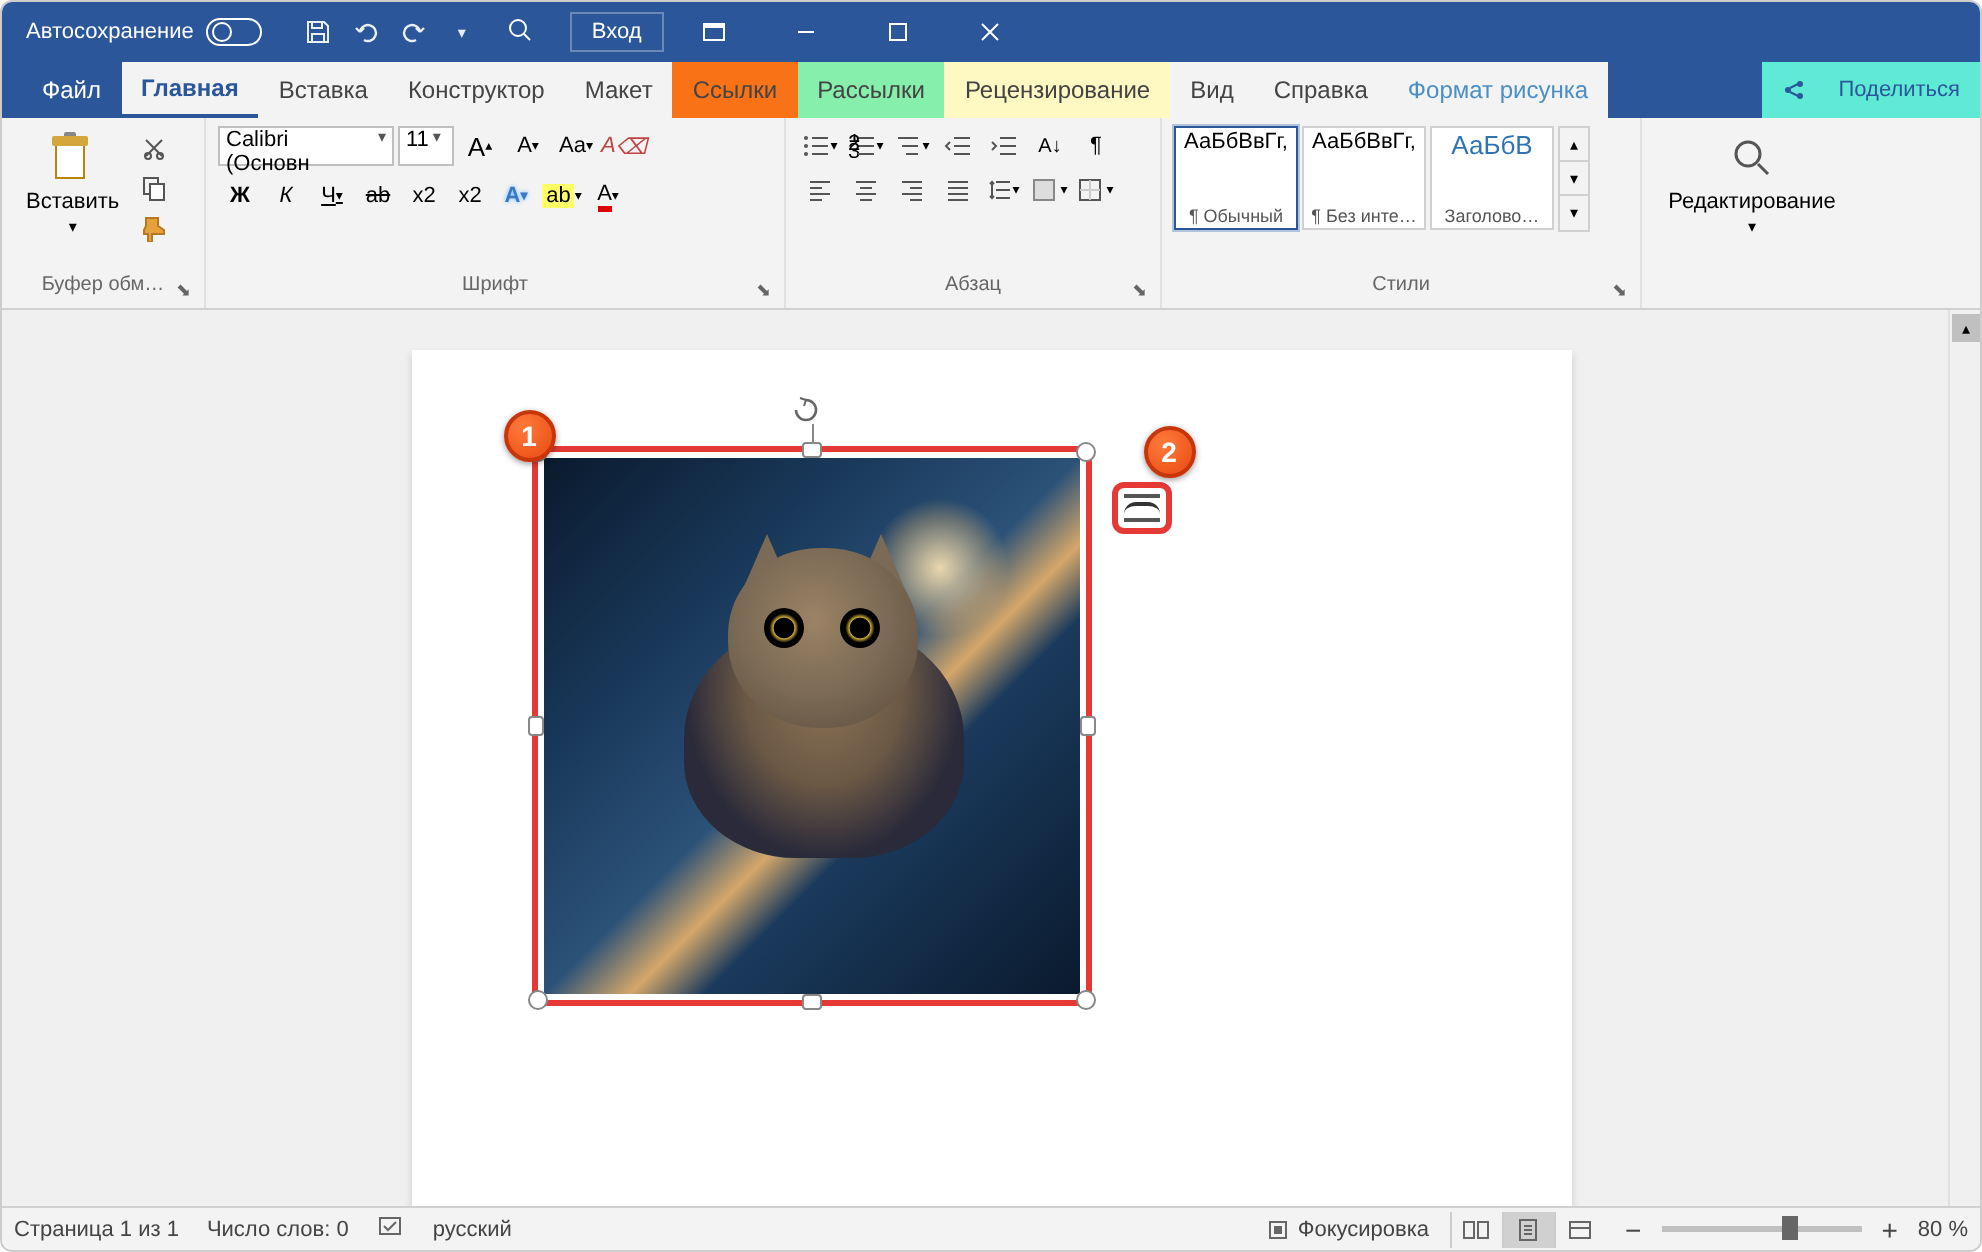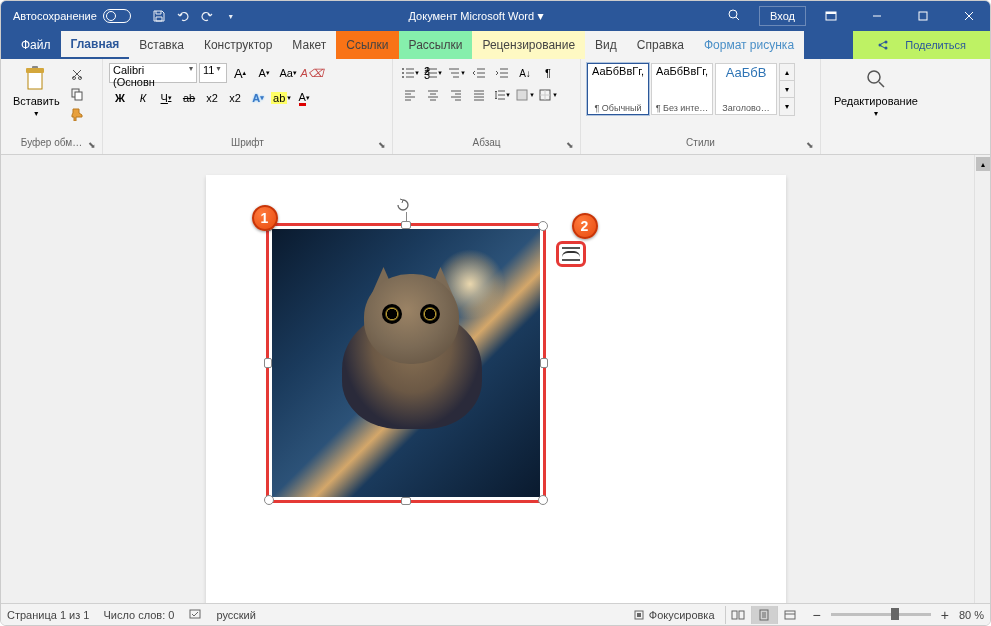--- a/index.html
+++ b/index.html
@@ -17,21 +17,21 @@
 .title-right { display: flex; align-items: center; gap: 4px; }
 .search-hdr { padding: 0 14px; }
 .login-btn { background: #2b579a; border: 1px solid rgba(255,255,255,0.3); padding: 3px 10px; font-size: 11px; color: #fff; }
 .win-btn { width: 42px; height: 30px; display: flex; align-items: center; justify-content: center; }
 
 
 .tabs-row { height: 28px; background: #2b579a; display: flex; color: #fff; padding-left: 10px; align-items: stretch; }
 .tab { padding: 6px 10px; cursor: pointer; font-size: 12px; display: flex; align-items: center; }
 .tab.active { background: #f3f3f3; color: #2b579a; }
 .tab.contextual { color: #4a8fc7; background: #f3f3f3; }
-.share-btn { margin-left: auto; background: #bef264; color: #2b579a; padding: 4px 24px; display: flex; align-items: center; gap: 16px; }
+.share-btn { margin-left: auto; background: #5eead4; color: #2b579a; padding: 4px 10px; display: flex; align-items: center; gap: 16px; }
 
 
 .ribbon { height: 96px; background: #f3f3f3; border-bottom: 1px solid #d0d0d0; display: flex; }
 .ribbon-group { border-right: 1px solid #e1e1e1; padding: 4px 6px; display: flex; flex-direction: column; justify-content: space-between; position: relative; }
 .group-label { text-align: center; font-size: 10px; color: #666; padding-bottom: 2px; }
 .group-content { flex: 1; display: flex; align-items: flex-start; gap: 2px; }
 .big-btn { display: flex; flex-direction: column; align-items: center; padding: 2px 6px; gap: 2px; }
 .big-btn-icon { width: 28px; height: 28px; display: flex; align-items: center; justify-content: center; }
 .side-col { display: flex; flex-direction: column; gap: 2px; padding-top: 2px; }
 .small-btn { width: 18px; height: 18px; display: flex; align-items: center; justify-content: center; }
@@ -125,21 +125,20 @@
           </svg>
       </span>
       <span class="qat-icon">
         <svg width="14" height="14" viewBox="0 0 14 14">
             <path d="M10 7 A4 4 0 1 0 8 11 M10 7l2-2 M10 7l-2-2" fill="none" stroke="#fff" stroke-width="1.2"></path>
           </svg>
       </span>
       <span class="qat-icon" style="font-size:8px;">▾</span>
     </div>
   </div>
-  <div class="title-center"><span>Документ Microsoft Word</span> ▾</div>
   <div class="title-right">
     <span class="search-hdr">
       <svg width="14" height="14" viewBox="0 0 14 14">
           <circle cx="6" cy="6" r="4" fill="none" stroke="#fff"></circle>
           <path d="M9 9l3 3" stroke="#fff"></path>
         </svg>
     </span>
     <button class="login-btn">Вход</button>
     <div class="win-btn">
       <svg width="12" height="12" viewBox="0 0 12 12">

